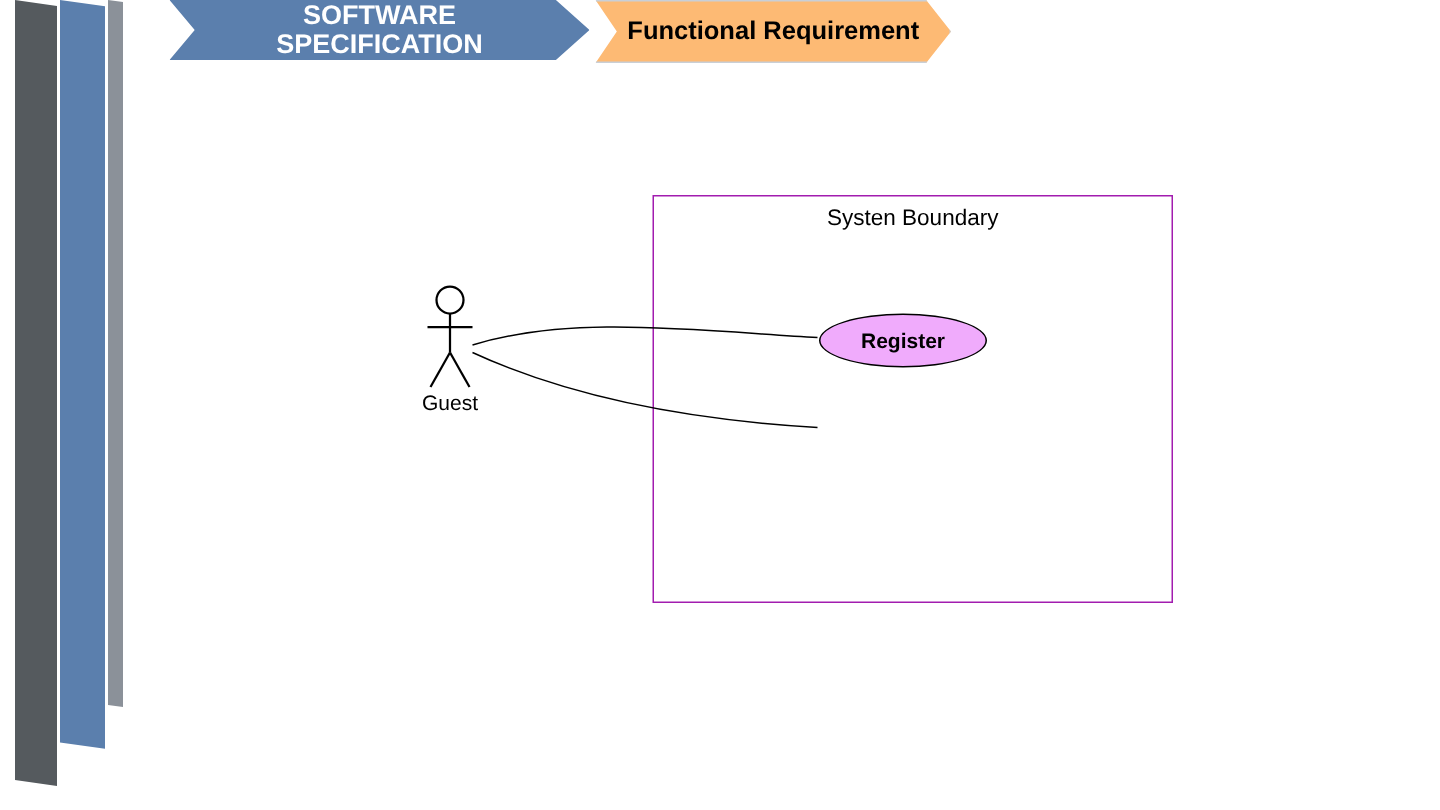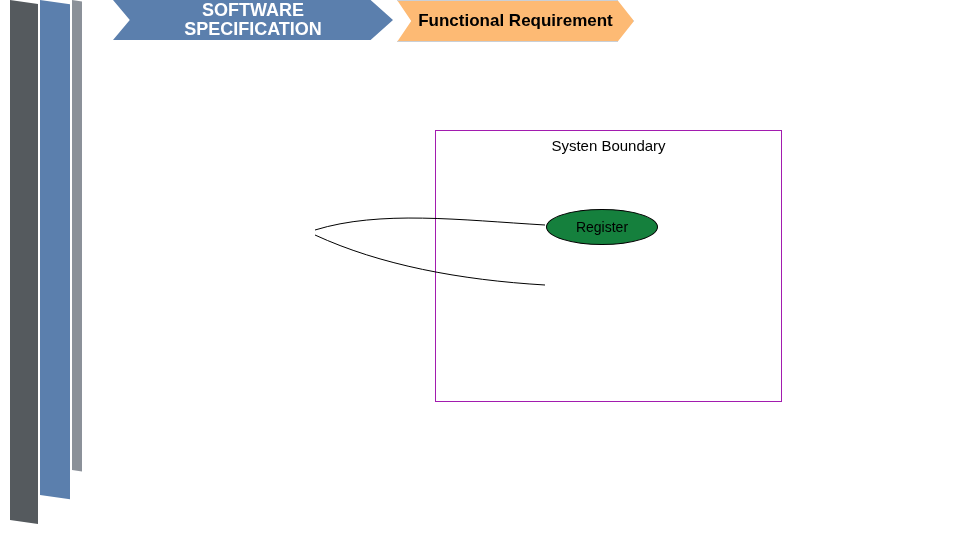--- a/index.html
+++ b/index.html
@@ -15,21 +15,21 @@
   .banner{position:absolute;top:0;height:40px;display:flex;align-items:center;justify-content:center;font-weight:bold;color:#000;white-space:pre-line;text-align:center;line-height:1.05}
   .banner.b1{left:113px;width:280px;background:#5b7fad;color:#fff;font-size:18px;clip-path:polygon(0 0,92% 0,100% 50%,92% 100%,0 100%,6% 50%)}
   .banner.b2{left:397px;width:235px;background:#fdba74;border:1px solid #c9cfd6;font-size:17px;clip-path:polygon(0 0,93% 0,100% 50%,93% 100%,0 100%,6% 50%)}
 
   
   .diagram{position:absolute;left:260px;top:130px;width:530px;height:280px}
   .actor{position:absolute;left:0;top:60px;width:80px;text-align:center;font-size:14px}
   .actor svg{display:block;margin:0 auto}
   .sysbox{position:absolute;left:175px;top:0;width:345px;height:270px;border:1px solid #a21caf}
   .sysbox .title{position:absolute;left:0;right:0;top:6px;text-align:center;font-size:15px}
-  .usecase{position:absolute;border:1px solid #000;border-radius:50%;width:110px;height:34px;display:flex;align-items:center;justify-content:center;font-size:14px;font-weight:normal;background:#15803d}
+  .usecase{position:absolute;border:1px solid #000;border-radius:50%;width:110px;height:34px;display:flex;align-items:center;justify-content:center;font-size:14px;font-weight:bold;background:#f0abfc}
   .uc1{left:110px;top:78px}
   .uc2{left:110px;top:138px}
   
   .wires{position:absolute;left:0;top:0;width:530px;height:280px;pointer-events:none}
 </style>
 </head>
 <body>
 
 <div class="stage">
 
@@ -40,20 +40,30 @@
   <div class="banner b1">
     <span>SOFTWARE
 SPECIFICATION</span>
   </div>
   <div class="banner b2">
     <span>Functional Requirement</span>
   </div>
 
   <div class="diagram">
 
+    <div class="actor">
+      <svg width="40" height="70" viewBox="0 0 40 70">
+        <circle cx="20" cy="10" r="9" fill="none" stroke="#000" stroke-width="1.5"></circle>
+        <line x1="20" y1="19" x2="20" y2="45" stroke="#000" stroke-width="1.5"></line>
+        <line x1="5" y1="28" x2="35" y2="28" stroke="#000" stroke-width="1.5"></line>
+        <line x1="20" y1="45" x2="7" y2="68" stroke="#000" stroke-width="1.5"></line>
+        <line x1="20" y1="45" x2="33" y2="68" stroke="#000" stroke-width="1.5"></line>
+      </svg>
+      <div>Guest</div>
+    </div>
 
     <div class="sysbox">
       <div class="title">Systen Boundary</div>
       <div class="usecase uc1">
         <span>Register</span>
       </div>
     </div>
 
     <svg class="wires">
       <path d="M55 100 C120 80 200 90 285 95" fill="none" stroke="#000" stroke-width="1"></path>

